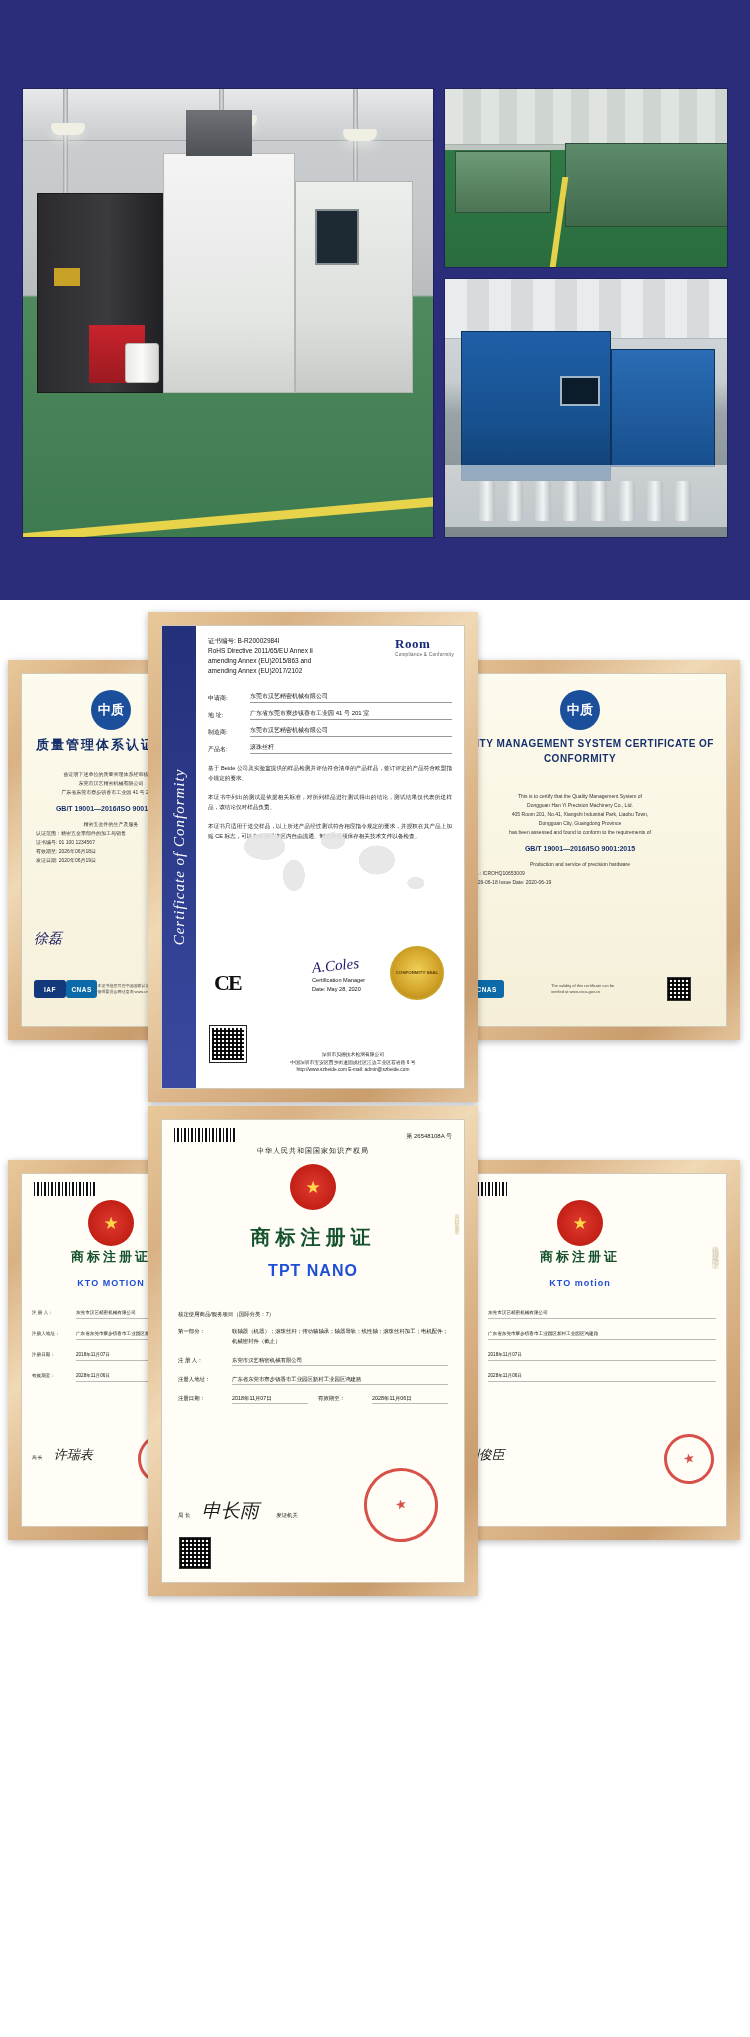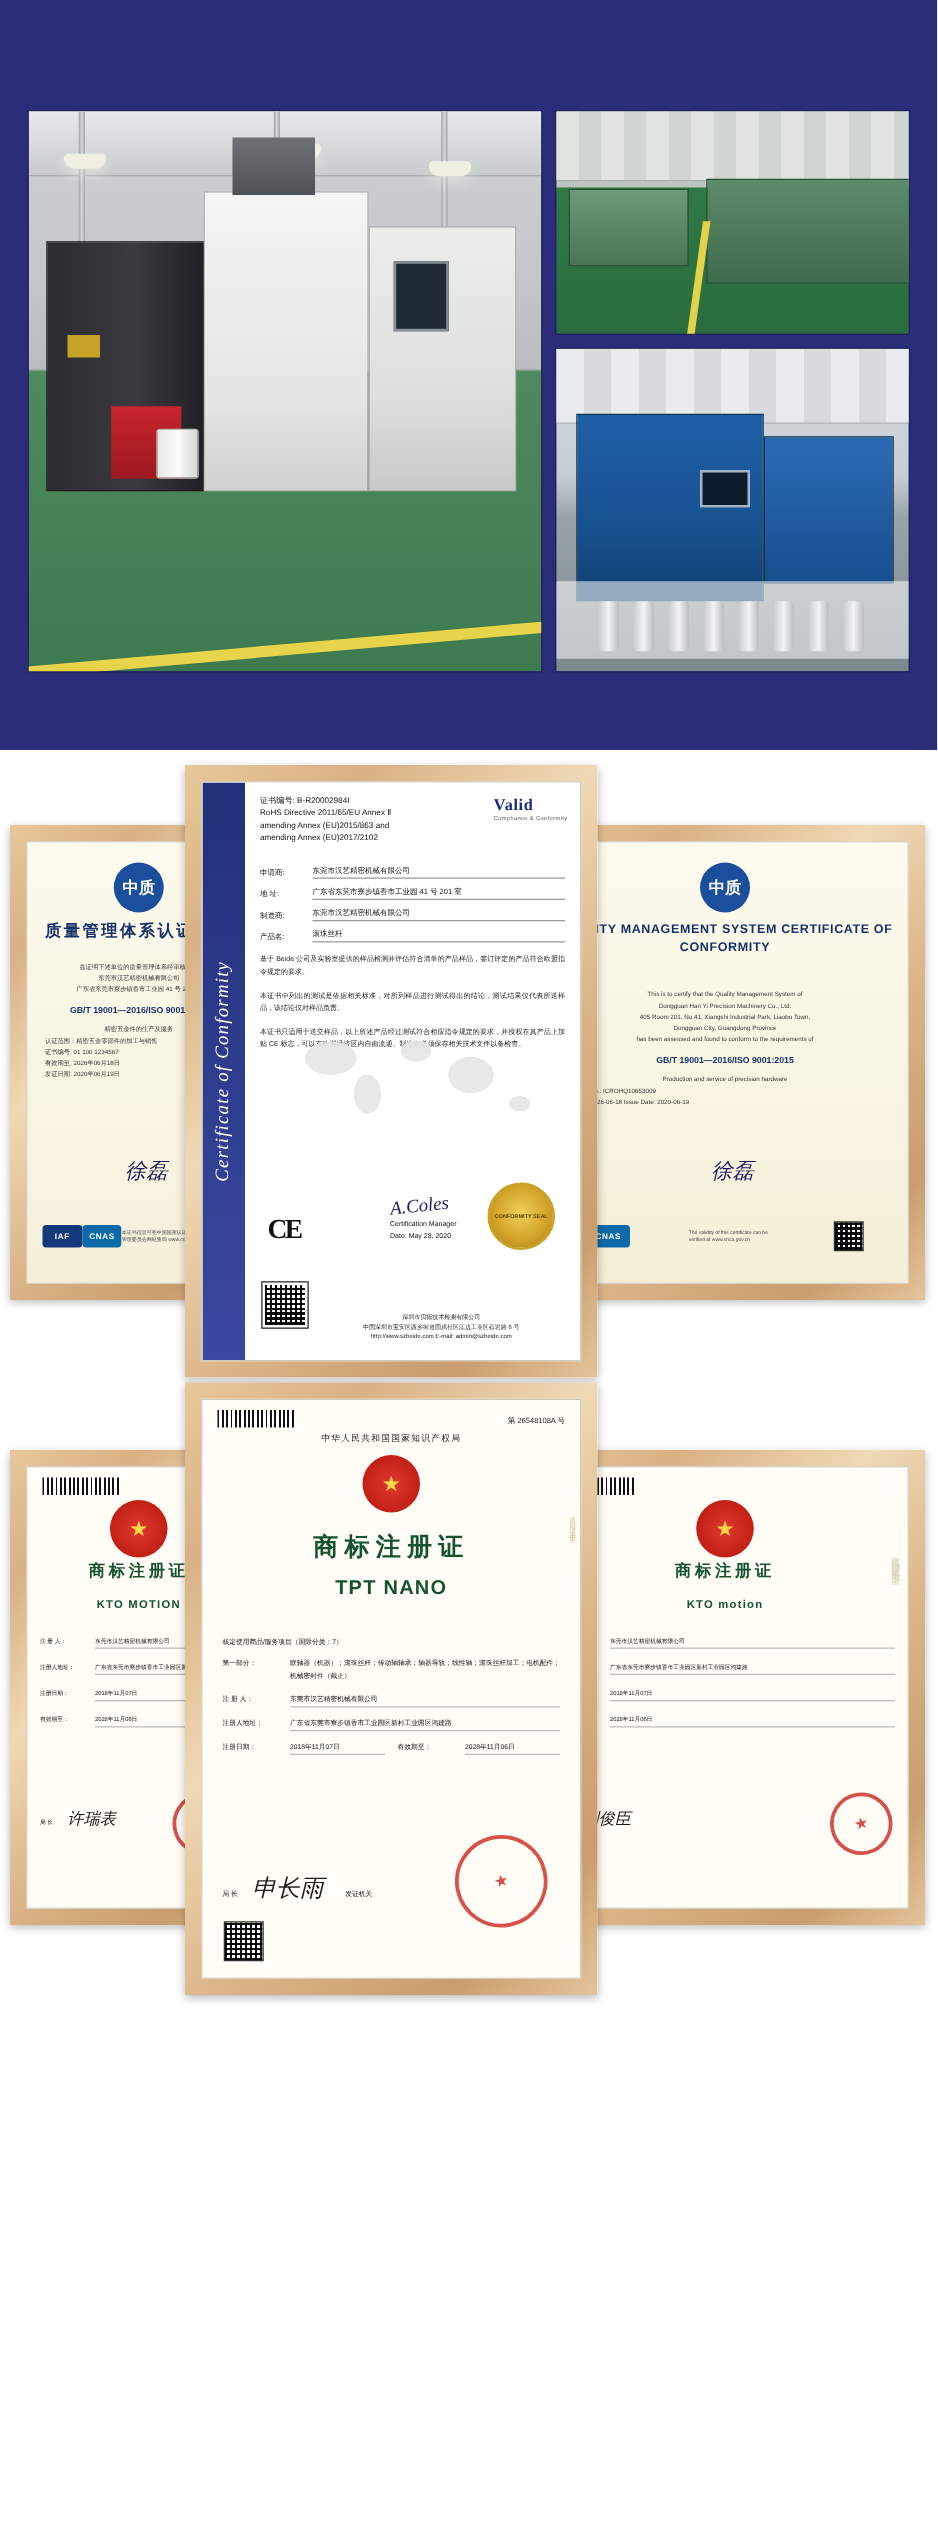--- a/index.html
+++ b/index.html
@@ -285,23 +285,23 @@
     font-size:10px; letter-spacing:.5px; color:#15306b; font-weight:bold;
     line-height:1.5;
   }
   .iso .lines { position:absolute; left:14px; right:14px; top:96px; }
   .iso .ln { font-size:5px; color:#333; line-height:1.8; text-align:center; }
   .iso .ln.l { text-align:left; }
   .iso .std {
     text-align:center; font-size:7px; font-weight:bold; color:#15306b; margin:8px 0;
   }
   .iso .sig {
-    position:absolute; left:12px; right:0; bottom:78px; text-align:center;
+    position:absolute; left:12px; right:0; bottom:78px; 
     font-family:"Liberation Serif", serif; font-style:italic;
-    font-size:17px; color:#1a1a5c;
+    font-size:14px; color:#1a1a5c;
   }
   .iso .badges {
     position:absolute; left:12px; right:12px; bottom:26px;
     display:flex; justify-content:space-around; align-items:center;
   }
   .iso .badge {
     width:34px; height:18px; border-radius:3px;
     background:#13387c; color:#fff; font-size:6.5px; font-weight:bold;
     display:flex; align-items:center; justify-content:center;
     letter-spacing:.5px;
@@ -337,21 +337,21 @@
     color:#ffd84a; font-size:17px;
   }
   .tm .bigtitle {
     position:absolute; left:0; right:0; top:80px; text-align:center;
     font-size:20px; letter-spacing:5px; color:#14532d; font-weight:bold;
     font-family:"Liberation Serif", serif;
   }
   .tm.small .bigtitle { font-size:13px; letter-spacing:3px; top:74px; }
   .tm .markbox {
     position:absolute; left:0; right:0; top:118px; text-align:center;
-    font-size:16px; font-weight:bold; letter-spacing:1px; color:#14532d;
+    font-size:16px; font-weight:bold; letter-spacing:1px; color:#1d4ed8;
   }
   .tm.small .markbox { font-size:9px; top:104px; }
   .tm .fields {
     position:absolute; left:16px; right:16px; top:152px;
   }
   .tm.small .fields { left:10px; right:10px; top:136px; }
   .tm .fld {
     display:flex; font-size:5.4px; color:#111; line-height:1.5;
     margin-bottom:9px; align-items:flex-start;
   }
@@ -481,21 +481,21 @@
     </div>
 
     <div class="frame f-r1-mid">
       <div class="inner">
         <div class="coc">
           <div class="sideband">
             <span>Certificate of Conformity</span>
           </div>
           <div class="body">
             <div class="brand">
-              <div class="bname">Valid</div>
+              <div class="bname">Room</div>
               <div class="bsub">Compliance &amp; Conformity</div>
             </div>
             <div class="hdr-line">证书编号: B-R20002984I</div>
             <div class="hdr-line">RoHS Directive 2011/65/EU Annex Ⅱ</div>
             <div class="hdr-line">amending Annex (EU)2015/863 and</div>
             <div class="hdr-line">amending Annex (EU)2017/2102</div>
 
             <div class="rows">
               <div class="row">
                 <div class="lbl">申请商:</div>

